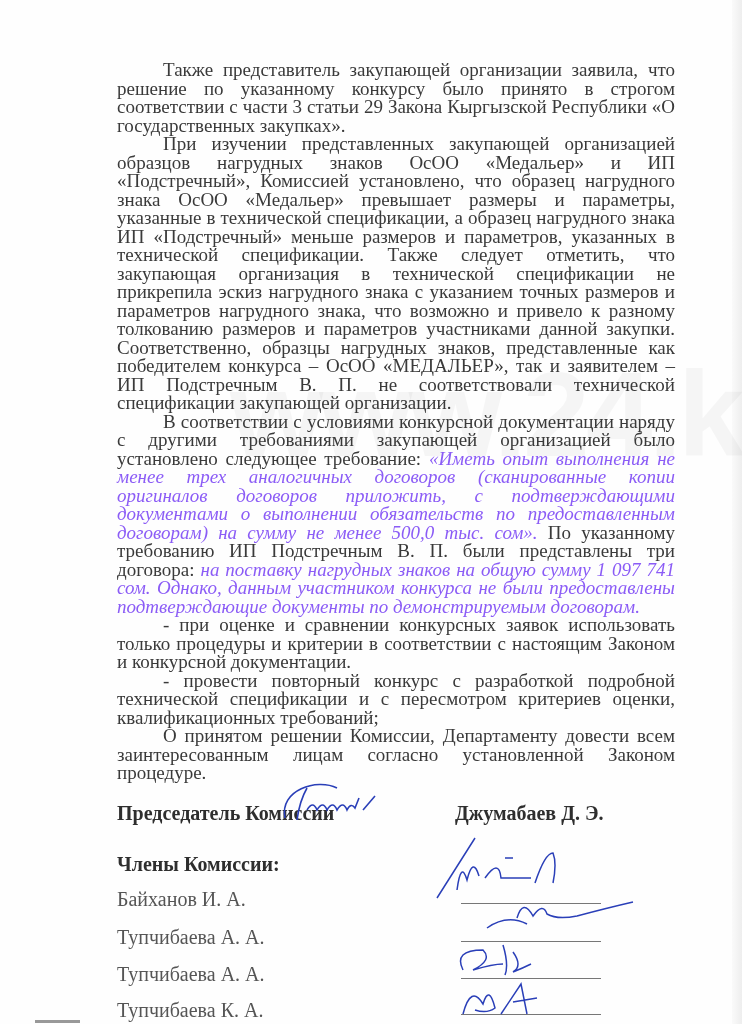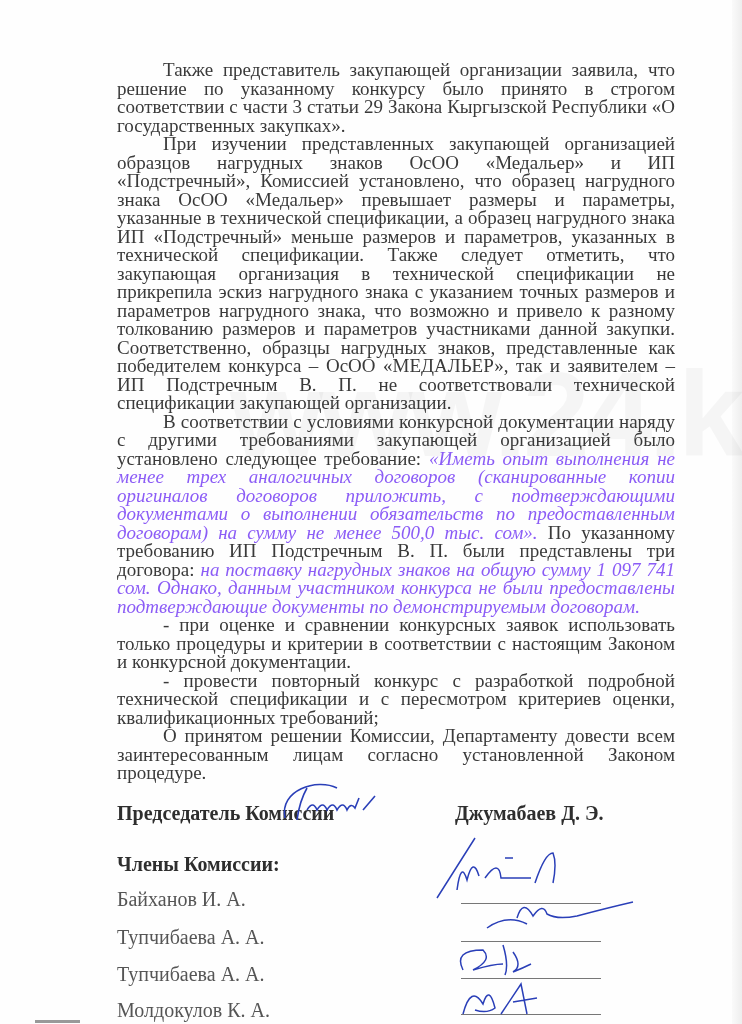--- a/index.html
+++ b/index.html
@@ -55,21 +55,21 @@
     <svg class="sig" style="left:160px; top:0px;" width="110" height="50" viewBox="0 0 110 50">
       <path d="M8 38 C 2 10, 40 -2, 60 8 M20 40 C 22 25, 26 15, 30 8 M30 30 q6 -10 10 0 q6 -10 10 0 q6 -10 10 0 q6 -10 10 0 q4 -8 8 -2 l 4 -10 M86 30 l 12 -14" fill="none" stroke="#2a3fb8" stroke-width="1.6"></path>
     </svg>
     <div class="chair-name">Джумабаев Д. Э.</div>
 
     <div class="members-label">Члены Комиссии:</div>
 
     <div class="member m0">Байханов И. А.</div>
     <div class="member m1">Тупчибаева А. А.</div>
     <div class="member m2">Тупчибаева А. А.</div>
-    <div class="member m3">Молдокулов К. А.</div>
+    <div class="member m3">Тупчибаева К. А.</div>
 
     <div class="sig-line l0"></div>
     <div class="sig-line l1"></div>
     <div class="sig-line l2"></div>
     <div class="sig-line l3"></div>
 
     <svg class="sig" style="left:318px; top:48px;" width="130" height="75" viewBox="0 0 130 75">
       <path d="M2 70 L 40 10 M22 62 q4 -30 10 -10 q6 -24 12 -4 M50 50 q14 -20 16 0 l 30 0 M70 30 l 8 0 M100 55 q10 -30 18 -30 q4 10 0 30" fill="none" stroke="#2a3fb8" stroke-width="1.5"></path>
     </svg>
     <svg class="sig" style="left:370px; top:118px;" width="150" height="45" viewBox="0 0 150 45">

